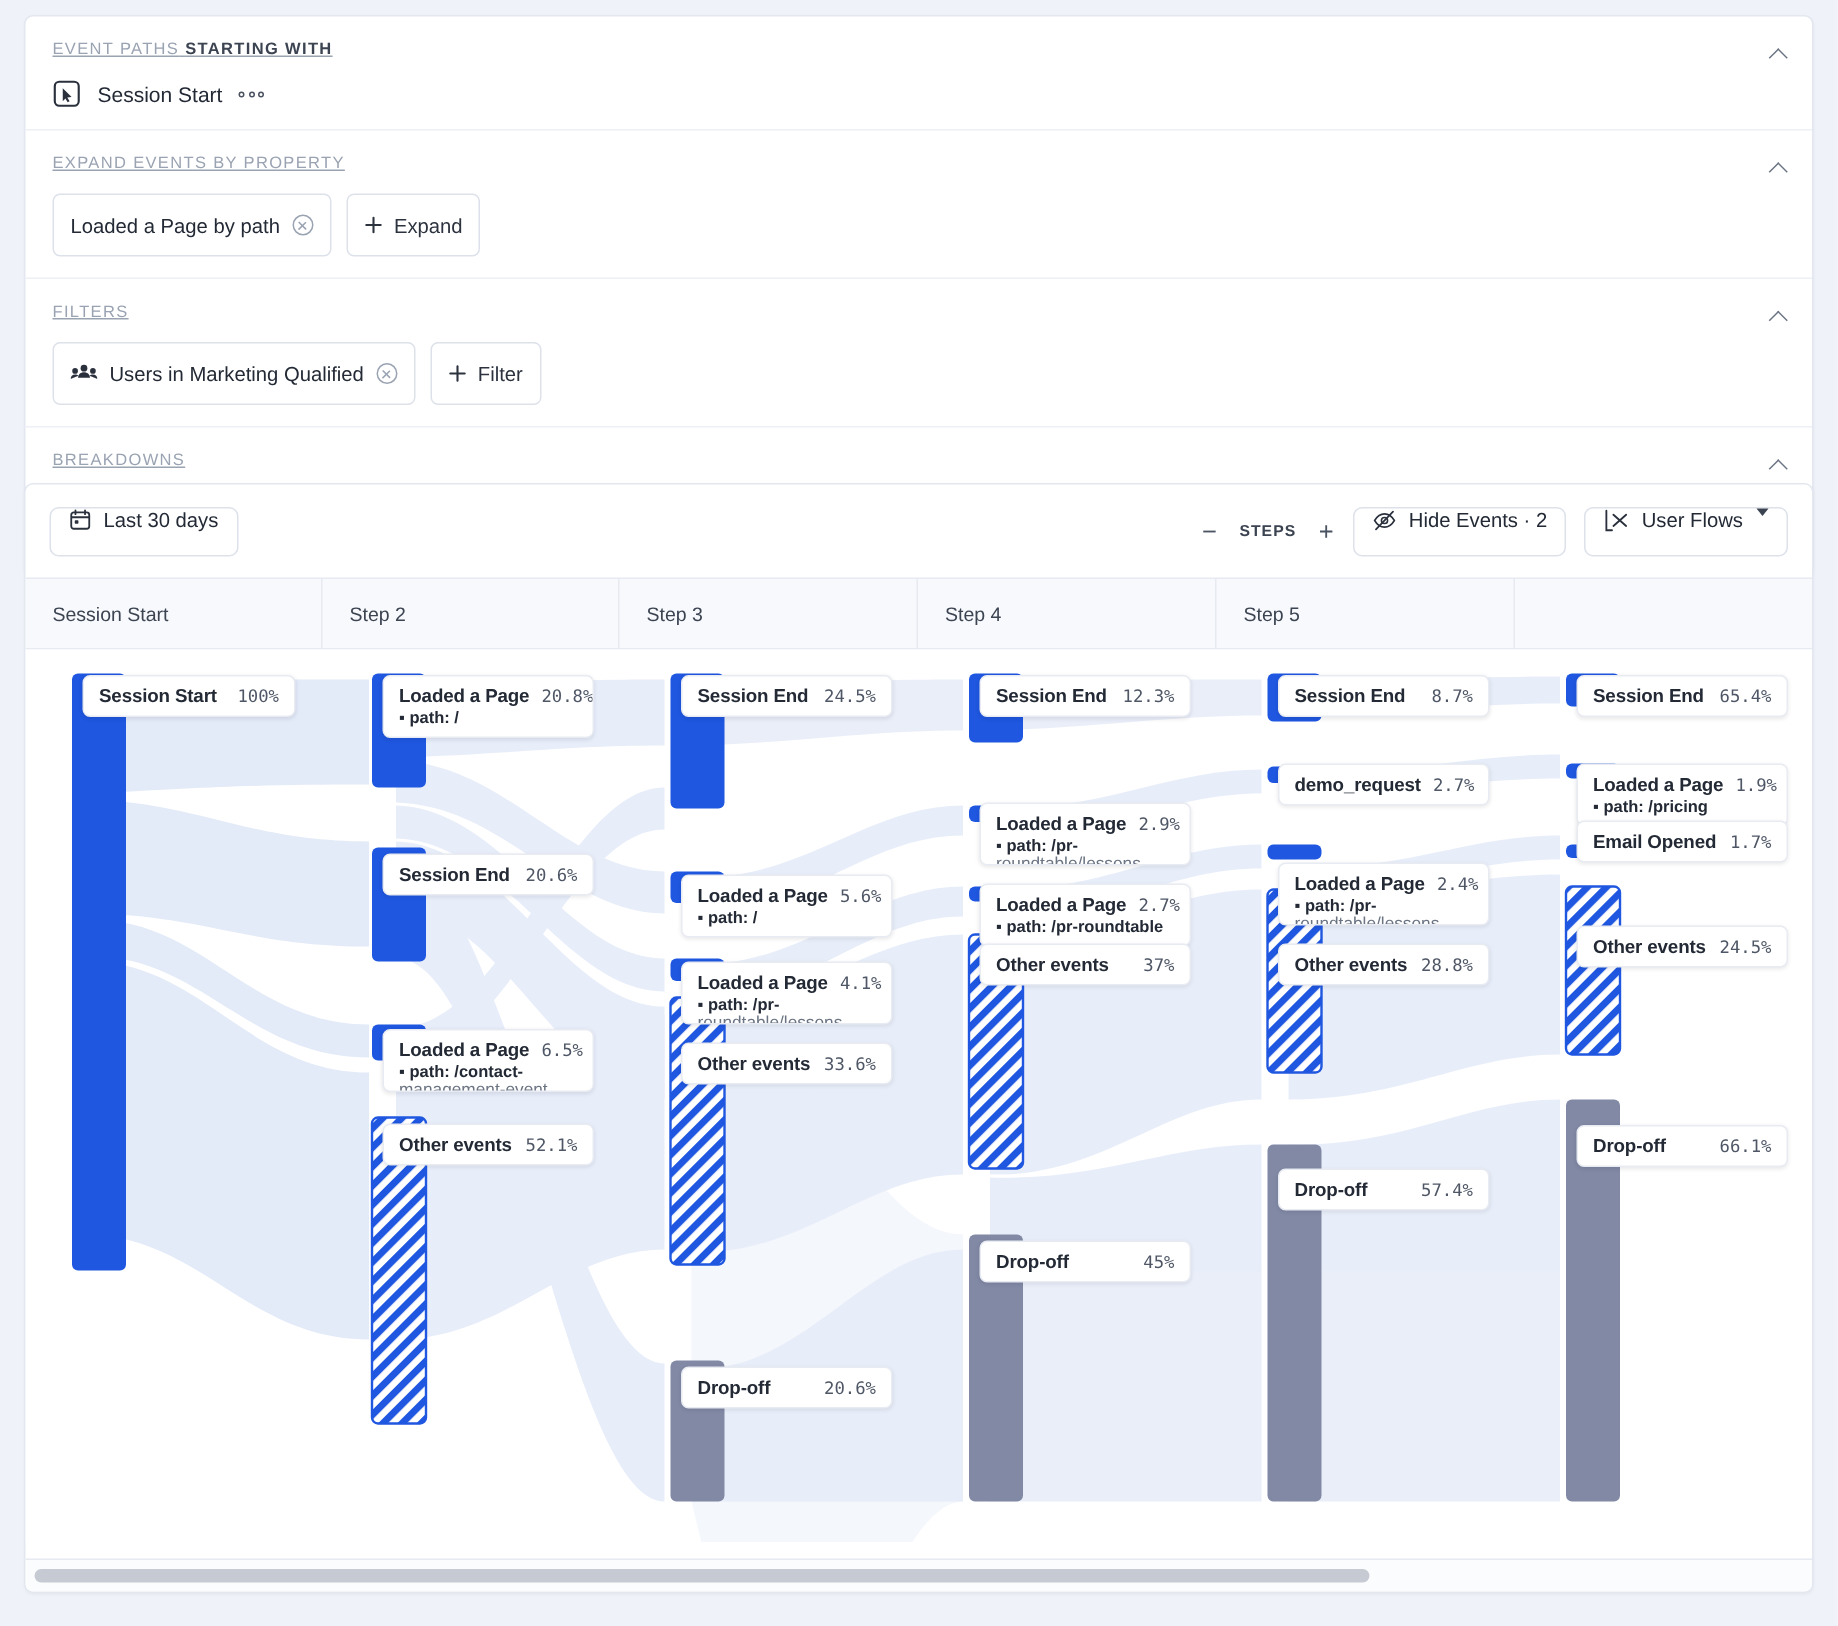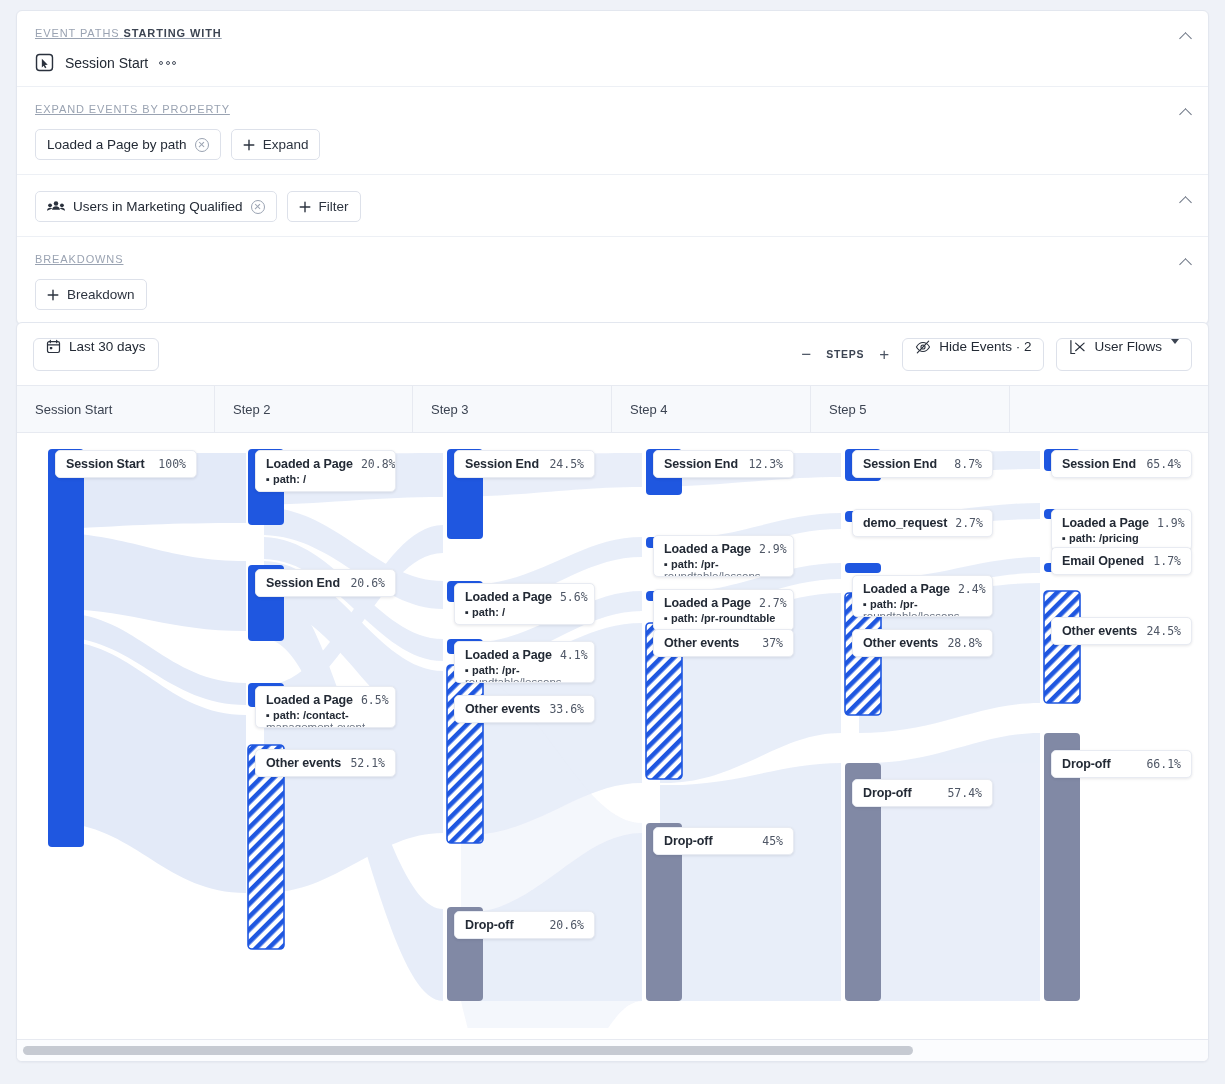--- a/index.html
+++ b/index.html
@@ -42,21 +42,21 @@
 
   .row { display: flex; align-items: center; gap: 10px; }
 
   .event-pill { display: flex; align-items: center; gap: 11px; }
   .event-pill .ev-name { font-size: 14px; color: #232a35; }
   .dots { display: flex; gap: 2.5px; align-items: center; }
   .dots i { width: 4px; height: 4px; border-radius: 50%; border: 1px solid #4a5260; display: block; }
 
   .chip {
     display: inline-flex; align-items: center; gap: 8px;
-    height: 31px; padding: 14px 11px;
+    height: 42px; padding: 14px 11px;
     border: 1px solid #dde1ea; border-radius: 5px; background: #fff;
     font-size: 13.5px; color: #232a35; cursor: pointer; white-space: nowrap;
   }
   .chip.ghost { color: #2c333f; }
   .xcircle {
     width: 14px; height: 14px; border-radius: 50%; border: 1.2px solid #9aa3b2;
     position: relative; flex: none; cursor: pointer;
   }
   .xcircle:before, .xcircle:after {
     content: ""; position: absolute; left: 2.2px; top: 5.5px; width: 7.2px; height: 1.2px;
@@ -166,20 +166,21 @@
         <div class="chip ghost">
           <svg width="12" height="12" viewBox="0 0 12 12">
             <path d="M6 1.2v9.6M1.2 6h9.6" stroke="#2c333f" stroke-width="1.4" stroke-linecap="round"></path>
           </svg>
           <span>Expand</span>
         </div>
       </div>
     </div>
 
     <div class="cfg-section">
+      <div class="cfg-label">FILTERS</div>
       <div class="chevron-btn">
         <span class="chev"></span>
       </div>
       <div class="row">
         <div class="chip">
           <svg width="18" height="14" viewBox="0 0 20 15">
             <circle cx="10" cy="3.6" r="2.5" fill="#2a313d"></circle>
             <path d="M5.6 10.6c0-2.4 2-4 4.4-4s4.4 1.6 4.4 4z" fill="#2a313d"></path>
             <circle cx="3.4" cy="5.6" r="2.1" fill="#2a313d"></circle>
             <path d="M0 11.6c0-2 1.5-3.4 3.4-3.4 1 0 1.9.4 2.5 1z" fill="#2a313d"></path>

